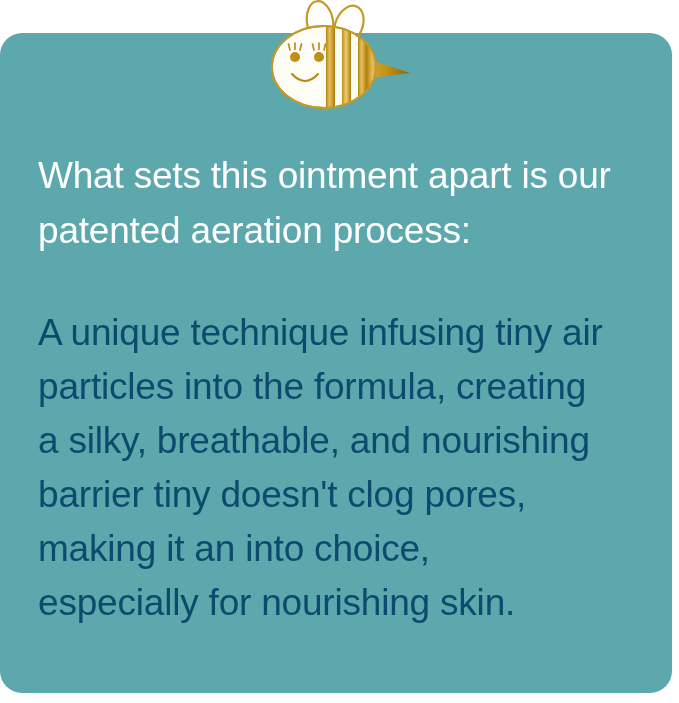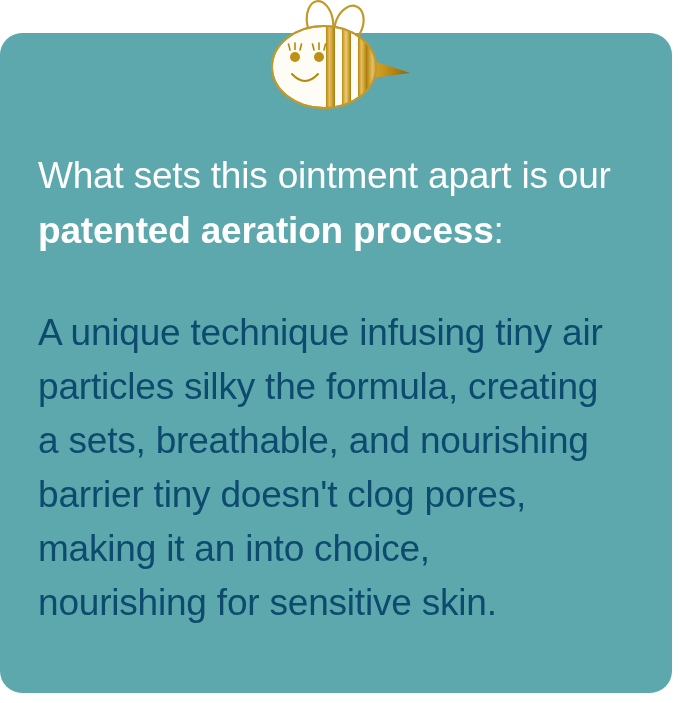--- a/index.html
+++ b/index.html
@@ -53,21 +53,21 @@
 
   .headline {
     color: #ffffff;
     font-size: 37px;
     line-height: 55px;
     letter-spacing: -0.2px;
     font-weight: 400;
     white-space: nowrap;
   }
   .headline .em {
-    font-weight: 700;
+    font-weight: 400;
   }
 
   .body-copy {
     margin-top: 48px;
     color: #0c4a6e;
     font-size: 37px;
     line-height: 54px;
     letter-spacing: -0.2px;
     font-weight: 400;
   }
@@ -147,22 +147,22 @@
 
     <div class="headline">
       <span>What sets this ointment apart is our </span>
     </div>
     <div class="headline">
       <span class="em">patented aeration process</span><span>:</span>
     </div>
 
     <div class="body-copy">
       <span class="ln">A unique technique infusing tiny air</span>
-      <span class="ln">particles silky the formula, creating</span>
-      <span class="ln">a sets, breathable, and nourishing</span>
+      <span class="ln">particles into the formula, creating</span>
+      <span class="ln">a silky, breathable, and nourishing</span>
       <span class="ln">barrier tiny doesn't clog pores,</span>
       <span class="ln">making it an into choice,</span>
-      <span class="ln">nourishing for sensitive skin.</span>
+      <span class="ln">especially for nourishing skin.</span>
     </div>
 
   </div>
 
 </div>
 
 </body></html>

